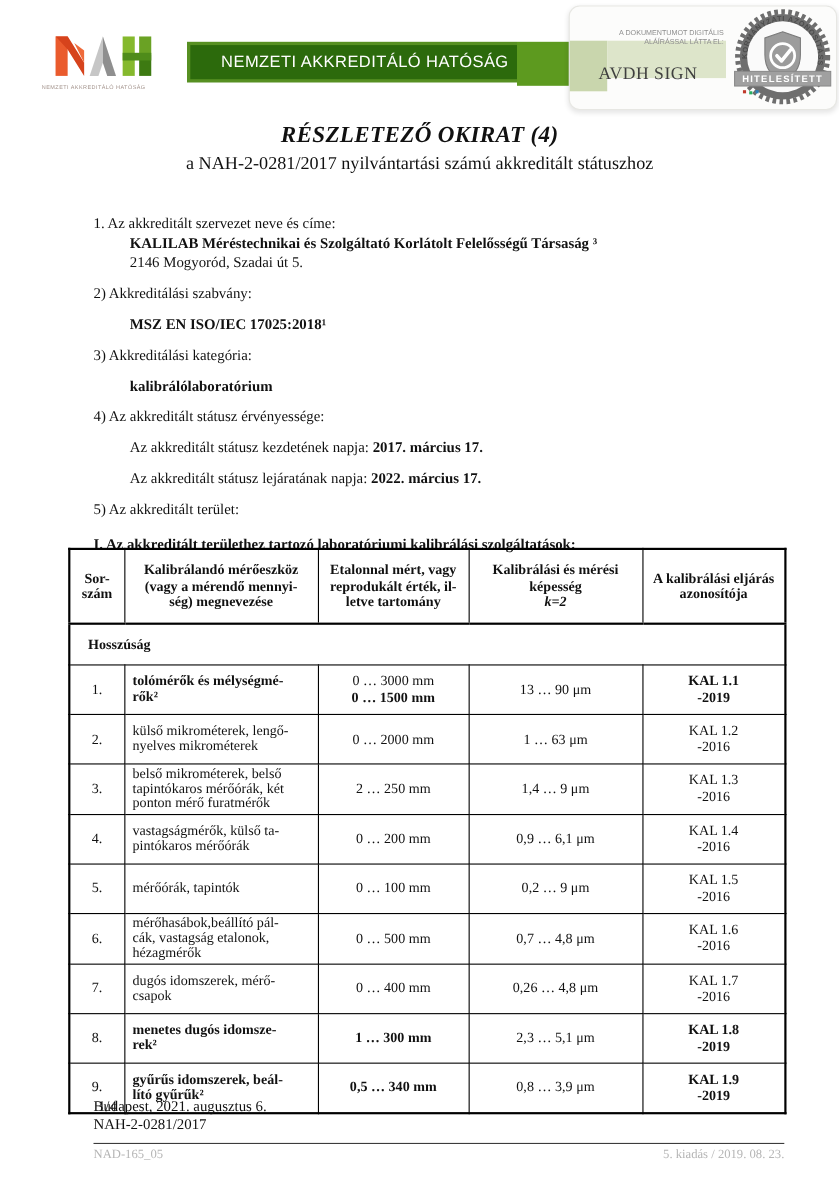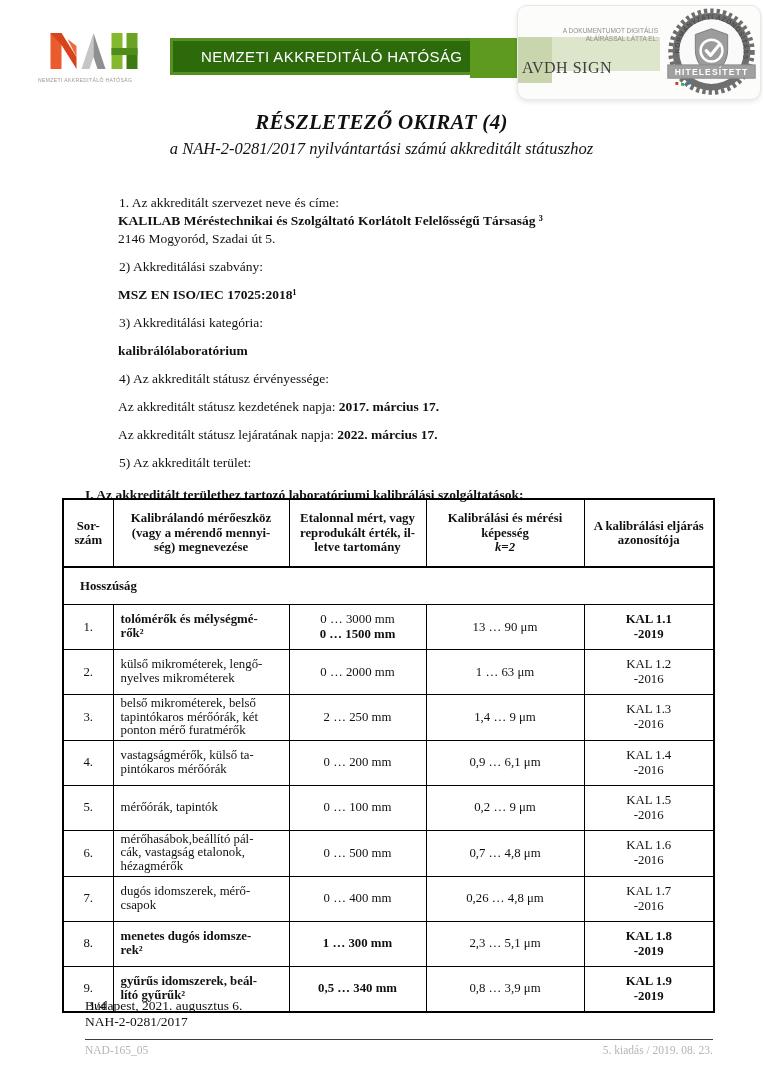--- a/index.html
+++ b/index.html
@@ -18,33 +18,33 @@
   .banner-dark .inner span{padding-left:28px;font-family:"Liberation Sans",sans-serif;
         font-size:15px;color:#fff;letter-spacing:.4px;white-space:nowrap;}
   .banner-bright{position:absolute;left:470px;top:38px;width:48px;height:40px;background:#5d9a1f;}
 
   .sig-card{position:absolute;left:517px;top:5px;width:242px;height:93px;background:#fcfcfb;
         border:1px solid #e7e7e3;border-radius:10px;box-shadow:0 2px 5px rgba(0,0,0,.10);}
   .sig-band-a{position:absolute;left:0;top:31px;width:34px;height:46px;background:#c9d6ad;}
   .sig-band-b{position:absolute;left:34px;top:31px;width:108px;height:34px;background:#dde5ca;}
   .sig-note{position:absolute;left:18px;top:21px;width:122px;text-align:right;
         font-family:"Liberation Sans",sans-serif;font-size:6.5px;line-height:8px;color:#8f8f8f;}
-  .sig-name{position:absolute;left:4px;top:53px;font-family:"Liberation Serif",serif;
+  .sig-name{position:absolute;left:26px;top:53px;font-family:"Liberation Serif",serif;
         font-size:16px;color:#3f3f3f;letter-spacing:.5px;}
   .seal{position:absolute;left:146px;top:0px;width:95px;height:95px;}
 
   
   .doc-title{position:absolute;left:0;top:110px;width:100%;text-align:center;
         font-size:21px;font-weight:bold;font-style:italic;letter-spacing:.3px;}
   .doc-subtitle{position:absolute;left:0;top:139px;width:100%;text-align:center;
-        font-size:16.5px;font-style:italic;}
+        font-size:16.5px;}
 
   
   .body-list{position:absolute;left:85px;top:194px;width:630px;font-size:13.5px;line-height:18px;}
-  .item-label{margin-top:10px;margin-left:34px;}
+  .item-label{margin-top:10px;}
   .item:first-child .item-label{margin-top:0;}
   .item-line{margin-left:33px;}
   .item-line.spaced{margin-top:10px;}
   .section-heading{margin-top:14px;font-weight:bold;font-size:13.5px;}
 
   
   .cal-table{position:absolute;left:62px;top:498px;border-collapse:collapse;
         font-size:12.8px;color:#111;}
   .cal-table td{border:1px solid #000;padding:2px 5px;vertical-align:middle;}
   .cal-table{border:2px solid #000;}

